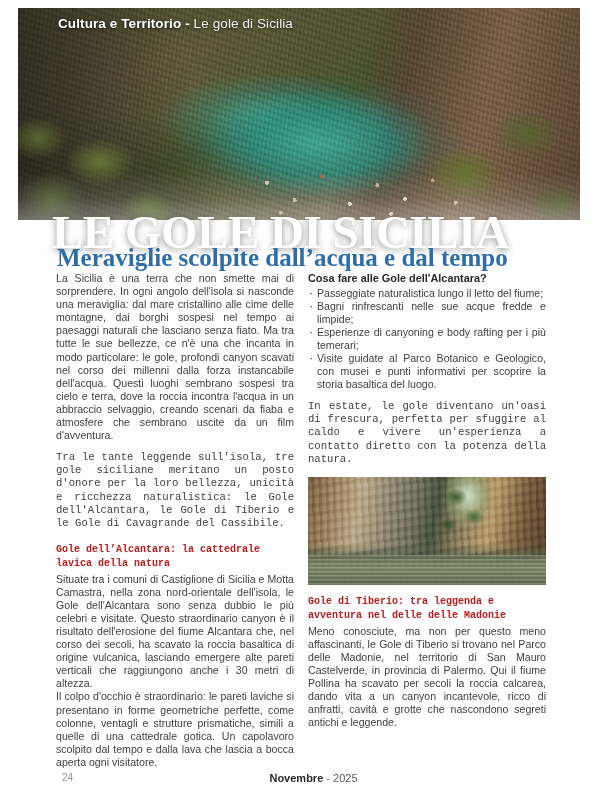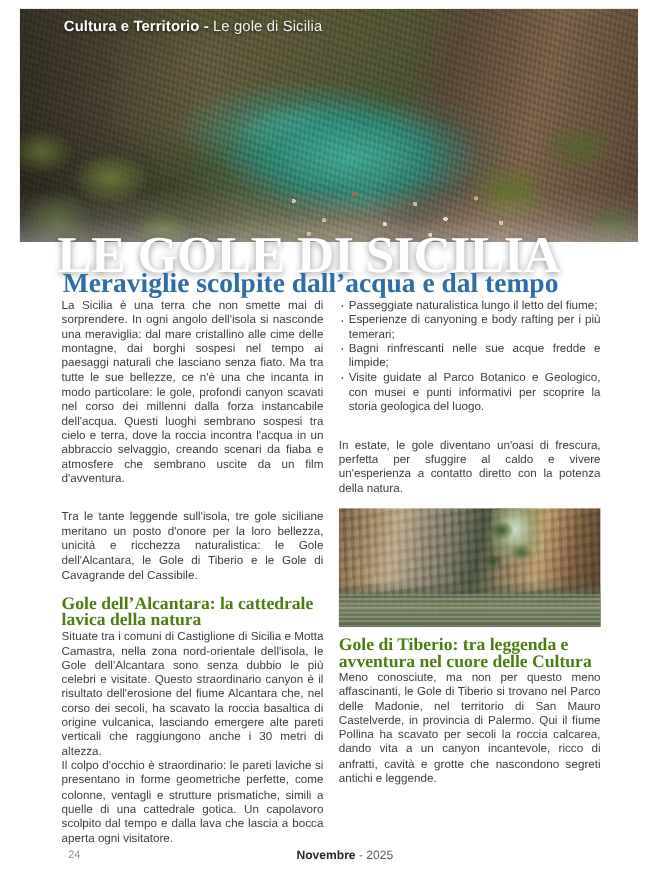--- a/index.html
+++ b/index.html
@@ -150,29 +150,29 @@
     color: #3f4043;
     text-align: justify;
   }
   .col-left { left: 56px; }
   .col-right { left: 308px; }
 
   .col p {
     margin: 0 0 0 0;
     text-align: justify;
   }
-  .col p.gap { margin-top: 22px; }
+  .col p.gap { margin-top: 9px; font-family: Liberation Mono, monospace; }
 
   h3.sub-blue {
     margin: 13px 0 1px 0;
-    font-family: Liberation Serif, serif;
+    font-family: Liberation Mono, monospace;
     font-weight: bold;
-    font-size: 16px;
+    font-size: 10px;
     line-height: 14.4px;
-    color: #4d7c0f;
+    color: #b91c1c;
     text-align: left;
   }
   h3.sub-black {
     margin: 0 0 1px 0;
     font-family: "Liberation Sans", sans-serif;
     font-weight: bold;
     font-size: 10.9px;
     line-height: 13.5px;
     color: #26282b;
     text-align: left;
@@ -300,38 +300,39 @@
 
   <div class="col col-left">
     <p>La Sicilia è una terra che non smette mai di sorprendere. In ogni angolo dell'isola si nasconde una meraviglia: dal mare cristallino alle cime delle montagne, dai borghi sospesi nel tempo ai paesaggi naturali che lasciano senza fiato. Ma tra tutte le sue bellezze, ce n'è una che incanta in modo particolare: le gole, profondi canyon scavati nel corso dei millenni dalla forza instancabile dell'acqua. Questi luoghi sembrano sospesi tra cielo e terra, dove la roccia incontra l'acqua in un abbraccio selvaggio, creando scenari da fiaba e atmosfere che sembrano uscite da un film d'avventura.</p>
     <p class="gap">Tra le tante leggende sull'isola, tre gole siciliane meritano un posto d'onore per la loro bellezza, unicità e ricchezza naturalistica: le Gole dell'Alcantara, le Gole di Tiberio e le Gole di Cavagrande del Cassibile.</p>
     <h3 class="sub-blue">Gole dell’Alcantara: la cattedrale lavica della natura</h3>
     <p>Situate tra i comuni di Castiglione di Sicilia e Motta Camastra, nella zona nord-orientale dell'isola, le Gole dell'Alcantara sono senza dubbio le più celebri e visitate. Questo straordinario canyon è il risultato dell'erosione del fiume Alcantara che, nel corso dei secoli, ha scavato la roccia basaltica di origine vulcanica, lasciando emergere alte pareti verticali che raggiungono anche i 30 metri di altezza.</p>
     <p>Il colpo d'occhio è straordinario: le pareti laviche si presentano in forme geometriche perfette, come colonne, ventagli e strutture prismatiche, simili a quelle di una cattedrale gotica. Un capolavoro scolpito dal tempo e dalla lava che lascia a bocca aperta ogni visitatore.</p>
   </div>
 
   <div class="col col-right">
+    <h3 class="sub-black">Cosa fare alle Gole dell'Alcantara?</h3>
     <ul class="do-list">
       <li>Passeggiate naturalistica lungo il letto del fiume;</li>
+      <li>Bagni rinfrescanti nelle sue acque fredde e limpide;</li>
       <li>Esperienze di canyoning e body rafting per i più temerari;</li>
-      <li>Bagni rinfrescanti nelle sue acque fredde e limpide;</li>
-      <li>Visite guidate al Parco Botanico e Geologico, con musei e punti informativi per scoprire la storia geologica del luogo.</li>
+      <li>Visite guidate al Parco Botanico e Geologico, con musei e punti informativi per scoprire la storia basaltica del luogo.</li>
     </ul>
     <p class="gap">In estate, le gole diventano un'oasi di frescura, perfetta per sfuggire al caldo e vivere un'esperienza a contatto diretto con la potenza della natura.</p>
 
     <div class="inline-photo">
       <div class="ip-canvas"></div>
       <div class="ip-striations"></div>
       <div class="ip-sky"></div>
       <div class="ip-foliage"></div>
       <div class="ip-water"></div>
       <div class="ip-ripples"></div>
     </div>
 
-    <h3 class="sub-blue" style="margin-top:0;">Gole di Tiberio: tra leggenda e avventura nel cuore delle Cultura</h3>
+    <h3 class="sub-blue" style="margin-top:0;">Gole di Tiberio: tra leggenda e avventura nel delle delle Madonie</h3>
     <p>Meno conosciute, ma non per questo meno affascinanti, le Gole di Tiberio si trovano nel Parco delle Madonie, nel territorio di San Mauro Castelverde, in provincia di Palermo. Qui il fiume Pollina ha scavato per secoli la roccia calcarea, dando vita a un canyon incantevole, ricco di anfratti, cavità e grotte che nascondono segreti antichi e leggende.</p>
   </div>
 
   <div class="footer">
     <div class="page-number">24</div>
     <div class="issue">
       <span class="issue-month">Novembre</span>
       <span class="issue-sep">-</span>
       <span class="issue-year">2025</span>
     </div>

